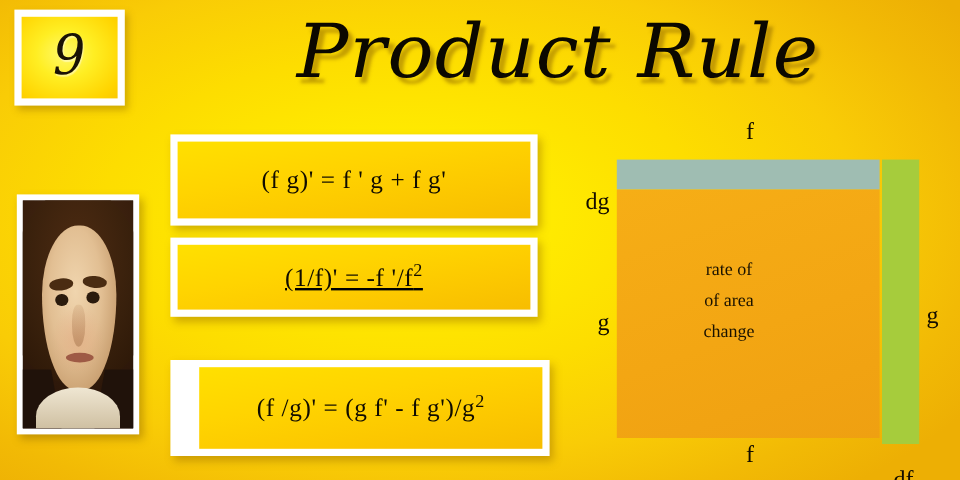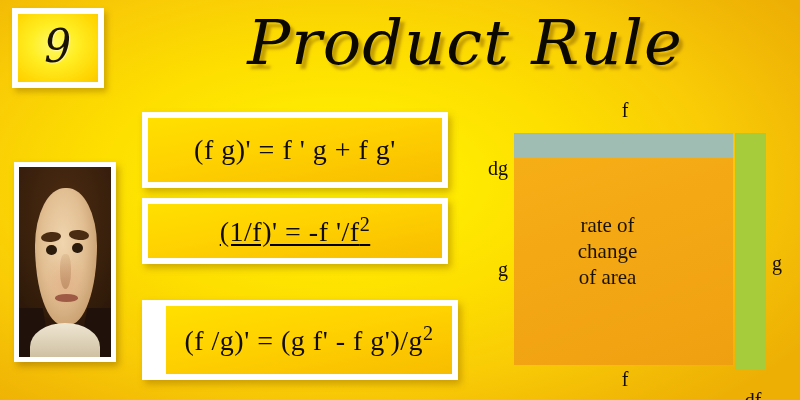--- a/index.html
+++ b/index.html
@@ -126,21 +126,21 @@
   }
   .fbox-inner {
     width: 100%; height: 100%;
     background: linear-gradient(170deg, #FFE000 0%, #FFD400 38%, #FCC800 70%, #F7BD00 100%);
     display: flex;
     align-items: center;
     justify-content: center;
   }
   .formula {
     font-family: "Liberation Serif", "DejaVu Serif", serif;
-    font-size: 28px;
+    font-size: 21px;
     color: #100c00;
     white-space: nowrap;
     letter-spacing: 0.5px;
   }
   .formula sup { font-size: 0.72em; vertical-align: super; }
 
   #fbox1 { left: 142px; top: 112px;  width: 306px; height: 76px; }
   #fbox2 { left: 142px; top: 198px;  width: 306px; height: 66px; text-decoration: underline; }
   #fbox3 { left: 142px; top: 300px;  width: 316px; height: 80px; padding-left: 24px; }
 
@@ -157,21 +157,21 @@
   }
   #rect-df {
     left: 735px; top: 133px; width: 31px; height: 237px;
     background: #A6CC3C;
   }
   .area-label {
     position: absolute;
     left: 514px; top: 212px; width: 187px;
     text-align: center;
     font-family: "Liberation Serif", "DejaVu Serif", serif;
-    font-size: 21px;
+    font-size: 15px;
     line-height: 26px;
     color: #1a1200;
   }
   .dlabel {
     position: absolute;
     font-family: "Liberation Serif", "DejaVu Serif", serif;
     font-size: 20px;
     color: #130d00;
   }
   #lbl-f-top    { left: 614px; top: 99px;  width: 22px; text-align: center; }
@@ -230,22 +230,22 @@
     </div>
   </div>
 
   <div class="diagram">
     <div class="rect" id="rect-dg"></div>
     <div class="rect" id="rect-df"></div>
     <div class="rect" id="rect-area"></div>
 
     <div class="area-label">
       <div>rate of</div>
+      <div>of area</div>
       <div>change</div>
-      <div>of area</div>
     </div>
 
     <div class="dlabel" id="lbl-f-top">f</div>
     <div class="dlabel" id="lbl-f-bottom">f</div>
     <div class="dlabel" id="lbl-dg">dg</div>
     <div class="dlabel" id="lbl-g-left">g</div>
     <div class="dlabel" id="lbl-g-right">g</div>
     <div class="dlabel" id="lbl-df">df</div>
   </div>
 

